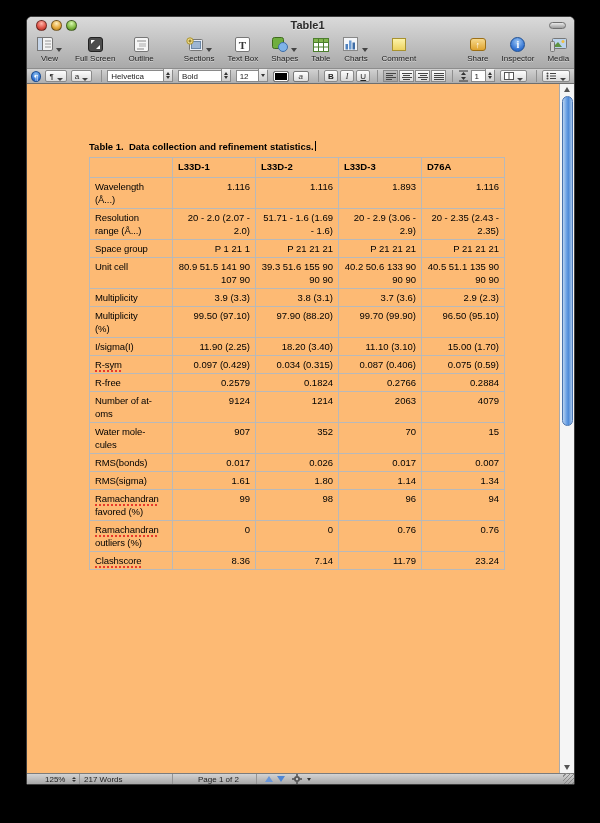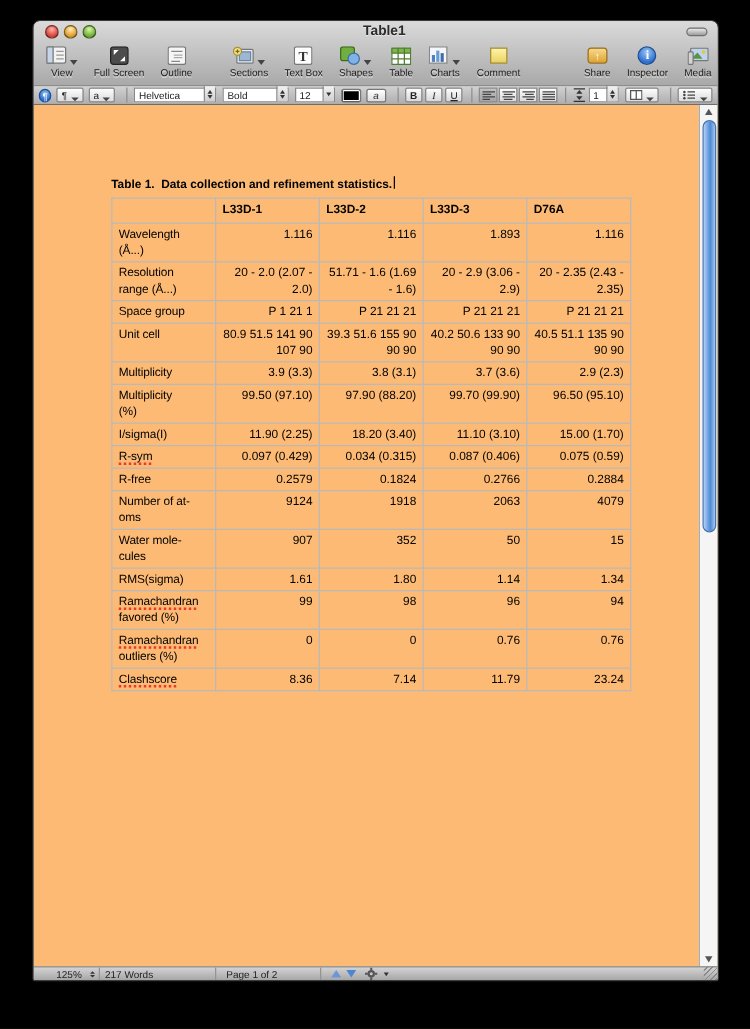--- a/index.html
+++ b/index.html
@@ -98,21 +98,21 @@
   
   .statusbar { height:11px; background:linear-gradient(#d3d3d3,#a7a7a7); border-top:1px solid #7c7c7c;
     display:flex; align-items:center; font-size:8px; color:#222; position:relative; }
   .st-seg { display:flex; align-items:center; height:100%; }
   .st-div { width:1px; height:100%; background:#949494; }
   .st-zoom { width:52px; padding-left:18px; justify-content:space-between; }
   .st-stepper { display:flex; flex-direction:column; gap:1px; margin-right:3px; }
   .st-stepper .up{ width:0;height:0;border-left:2px solid transparent;border-right:2px solid transparent;border-bottom:2.5px solid #333;}
   .st-stepper .dn{ width:0;height:0;border-left:2px solid transparent;border-right:2px solid transparent;border-top:2.5px solid #333;}
   .st-words { width:92px; padding-left:4px; }
-  .st-page { width:83px; padding-left:8px; }
+  .st-page { width:83px; padding-left:8px;justify-content:center; }
   .st-nav { padding-left:8px; display:flex; align-items:center; gap:4px; }
   .tri-up { width:0;height:0;border-left:4px solid transparent;border-right:4px solid transparent;border-bottom:6px solid #6b97d8; }
   .tri-dn { width:0;height:0;border-left:4px solid transparent;border-right:4px solid transparent;border-top:6px solid #4f86d4; }
   .gear-caret { width:0;height:0;border-left:2px solid transparent;border-right:2px solid transparent;border-top:3px solid #333; margin-left:1px;}
   .resize-grip { position:absolute; right:0; bottom:0; width:11px; height:11px;
     background:repeating-linear-gradient(135deg, transparent 0 2px, #8a8a8a 2px 3px); }
 </style>
 </head>
 <body>
 
@@ -460,31 +460,38 @@
               <td class="rowlabel">R-free</td>
               <td class="val">0.2579</td>
               <td class="val">0.1824</td>
               <td class="val">0.2766</td>
               <td class="val">0.2884</td>
             </tr>
             <tr>
               <td class="rowlabel">Number of at-
 oms</td>
               <td class="val">9124</td>
-              <td class="val">1918</td>
+              <td class="val">1214</td>
               <td class="val">2063</td>
               <td class="val">4079</td>
             </tr>
             <tr>
               <td class="rowlabel">Water mole-
 cules</td>
               <td class="val">907</td>
               <td class="val">352</td>
-              <td class="val">50</td>
+              <td class="val">70</td>
               <td class="val">15</td>
+            </tr>
+            <tr>
+              <td class="rowlabel">RMS(bonds)</td>
+              <td class="val">0.017</td>
+              <td class="val">0.026</td>
+              <td class="val">0.017</td>
+              <td class="val">0.007</td>
             </tr>
             <tr>
               <td class="rowlabel">RMS(sigma)</td>
               <td class="val">1.61</td>
               <td class="val">1.80</td>
               <td class="val">1.14</td>
               <td class="val">1.34</td>
             </tr>
             <tr>
               <td class="rowlabel"><span class="spell">Ramachandran</span>

